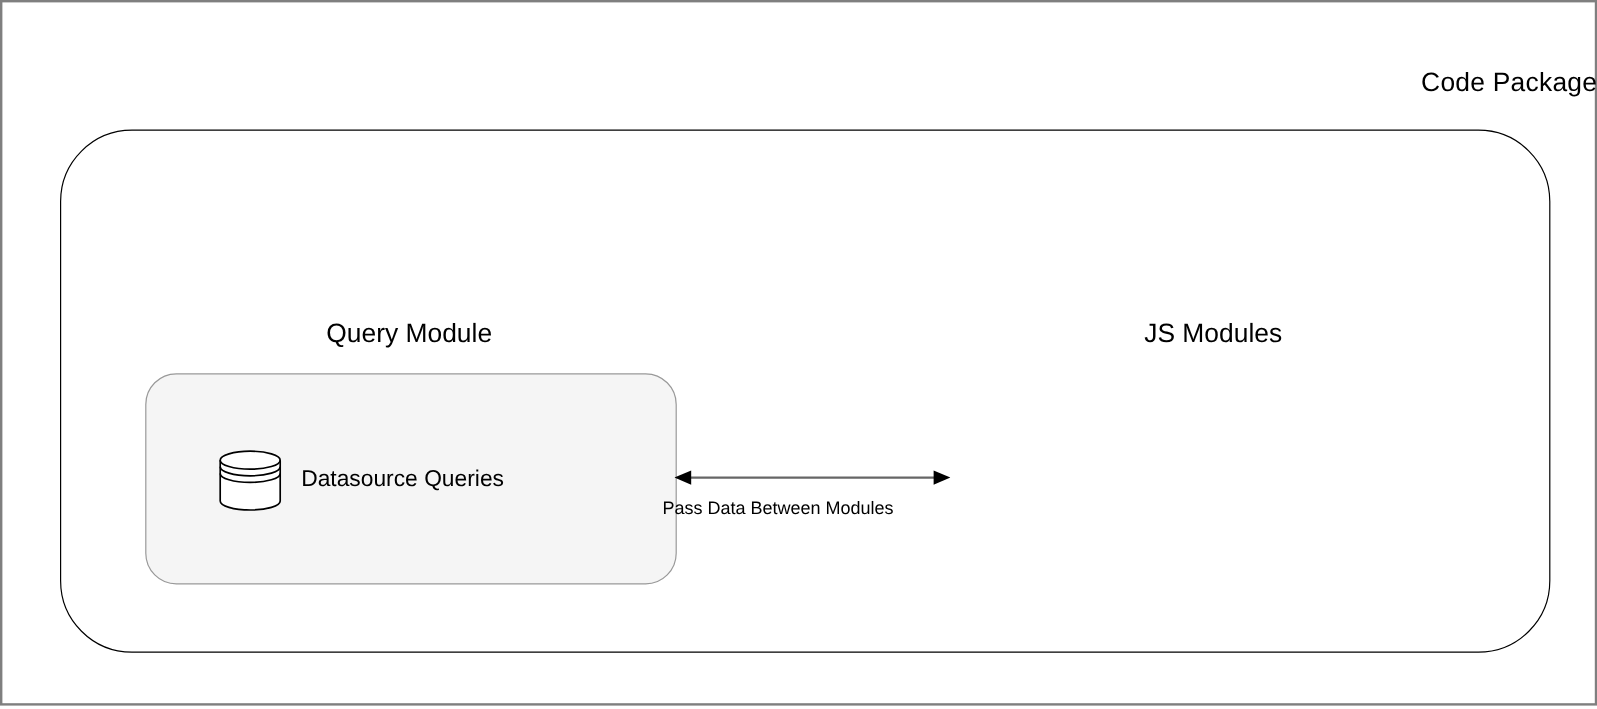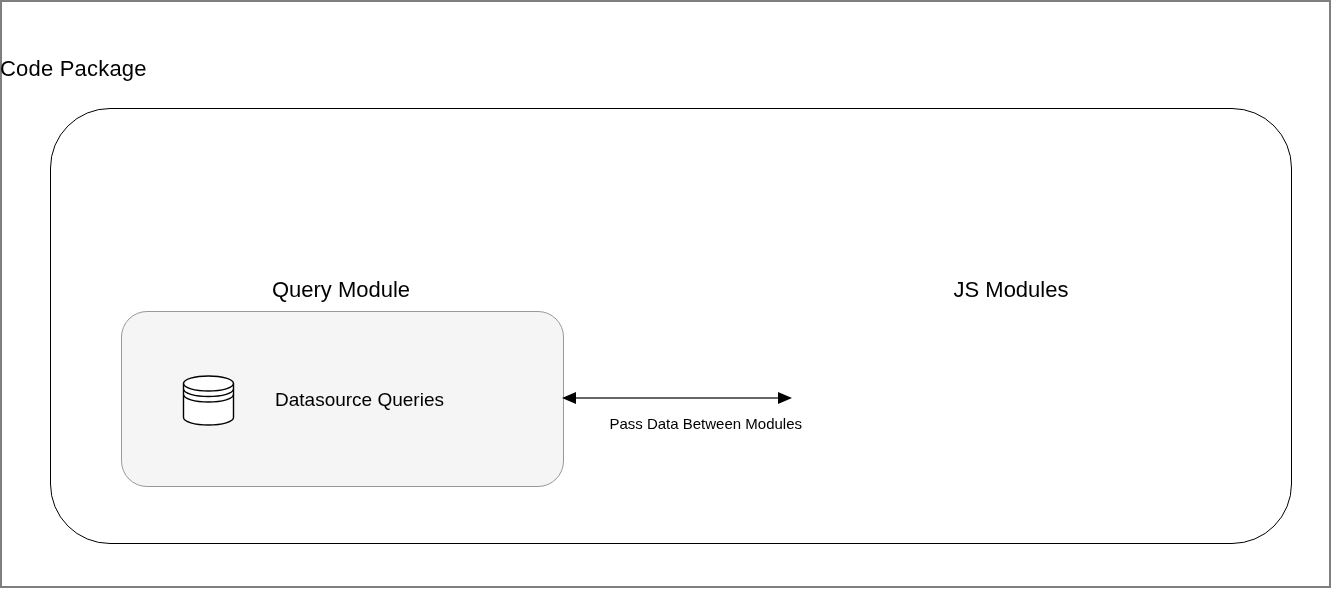--- a/index.html
+++ b/index.html
@@ -22,21 +22,21 @@
     width: 1327px;
     height: 584px;
     border: 2px solid #7f7f7f;
     pointer-events: none;
   }
   .diagram-title {
     position: absolute;
     left: 0;
     top: 56px;
     width: 100%;
-    text-align: left;
+    text-align: right;
     font-size: 22px;
     line-height: 26px;
     color: #000000;
     letter-spacing: 0.2px;
   }
   .package {
     position: absolute;
     left: 50px;
     top: 108px;
     width: 1240px;
@@ -46,40 +46,39 @@
     background: #ffffff;
   }
   .module-label {
     position: absolute;
     top: 156px;
     width: 440px;
     text-align: center;
     font-size: 22px;
     line-height: 26px;
     color: #000000;
-    margin-top: 12px;
   }
   .module-label.query { left: 70px; }
   .module-label.js    { left: 740px; }
   .node {
     position: absolute;
     top: 202px;
     width: 441px;
     height: 174px;
     background: #f5f5f5;
     border: 1px solid #999999;
     border-radius: 26px;
   }
   .node.query { left: 70px; }
   .node.js    { left: 740px; }
   .node-row {
     position: absolute;
     display: flex;
     align-items: center;
-    gap: 40px;
+    gap: 16px;
   }
   .node.query .node-row { left: 60px;  top: 61px; height: 54px; }
   .node.js    .node-row { left: 121px; top: 47px; height: 62px; }
   .node-text {
     font-size: 19px;
     line-height: 22px;
     color: #000000;
     white-space: nowrap;
   }
   .icon { display: inline-flex; }
@@ -88,21 +87,21 @@
     left: 511px;
     top: 280px;
     width: 230px;
     height: 18px;
   }
   .arrow-label {
     position: absolute;
     left: 501px;
     top: 306px;
     width: 250px;
-    text-align: right;
+    text-align: left;
     font-size: 15px;
     line-height: 18px;
     color: #000000;
     white-space: nowrap;
   }
 </style>
 </head>
 <body>
 
 <div class="frame">

